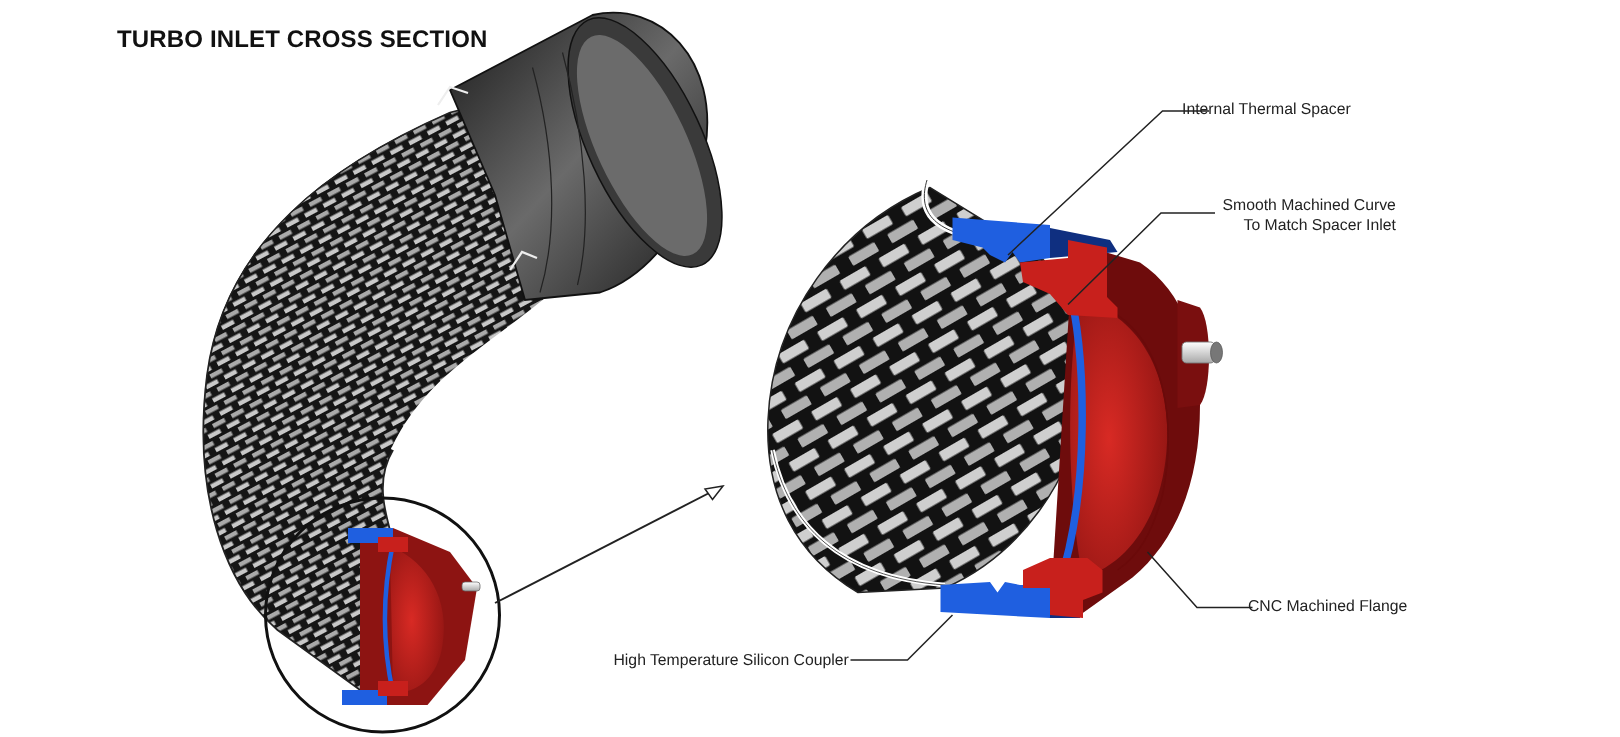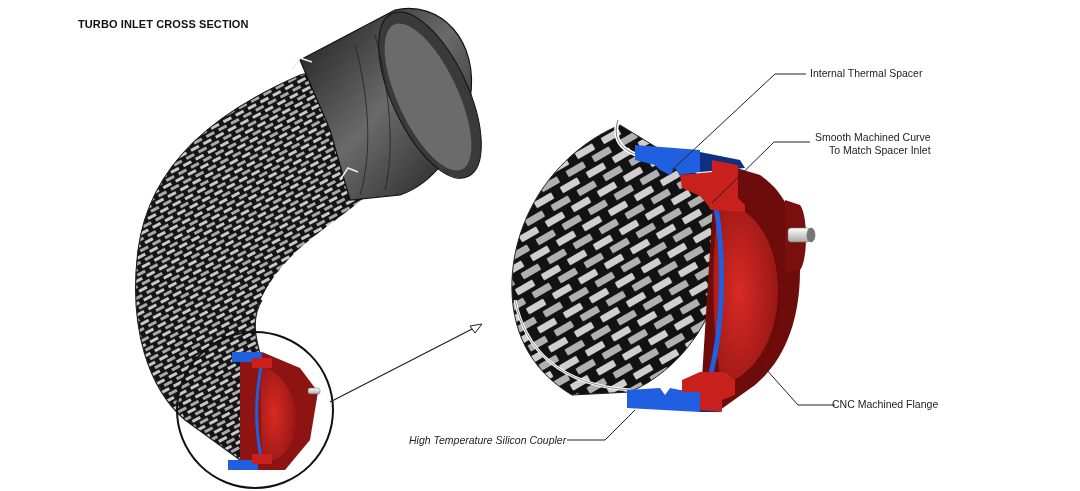--- a/index.html
+++ b/index.html
@@ -1,18 +1,18 @@
 <!DOCTYPE html>
 <html><head>
 <meta charset="utf-8">
 <style>
   html, body { margin: 0; padding: 0; background: #ffffff; }
   body { width: 1080px; height: 491px; position: relative; overflow: hidden;
          font-family: "Liberation Sans", sans-serif; }
-  .title { position: absolute; left: 78px; top: 18px; font-size: 11px; font-weight: bold;
+  .title { position: absolute; left: 78px; top: 18px; font-size: 16px; font-weight: bold;
            color: #111; letter-spacing: 0.1px; }
   .label { position: absolute; font-size: 10.5px; color: #222; line-height: 12.5px; white-space: nowrap; }
   svg.art { position: absolute; left: 0; top: 0; }
 </style>
 </head>
 <body>
 
 <div class="title">TURBO INLET CROSS SECTION</div>
 
 <svg class="art" width="1080" height="491" viewBox="0 0 1080 491">
@@ -119,28 +119,28 @@
   </g>
 
   <g stroke="#222" stroke-width="1" fill="none">
     <polyline points="672,170 775,74 806,74"></polyline>
     <polyline points="712,203 774,142 810,142"></polyline>
     <polyline points="765,368 798,405 835,405"></polyline>
     <polyline points="635,410 605,440 567,440"></polyline>
   </g>
 </svg>
 
-<div class="label" style="left:810px; top:67px;">
+<div class="label" style="left:788px; top:67px;">
   <div>Internal Thermal Spacer</div>
 </div>
 
 <div class="label" style="left:815px; top:131px;text-align:right;">
   <div>Smooth Machined Curve</div>
   <div>To Match Spacer Inlet</div>
 </div>
 
 <div class="label" style="left:832px; top:398px;">
   <div>CNC Machined Flange</div>
 </div>
 
-<div class="label" style="left:409px; top:434px;font-style:italic;">
+<div class="label" style="left:409px; top:434px;">
   <div>High Temperature Silicon Coupler</div>
 </div>
 
 </body></html>

